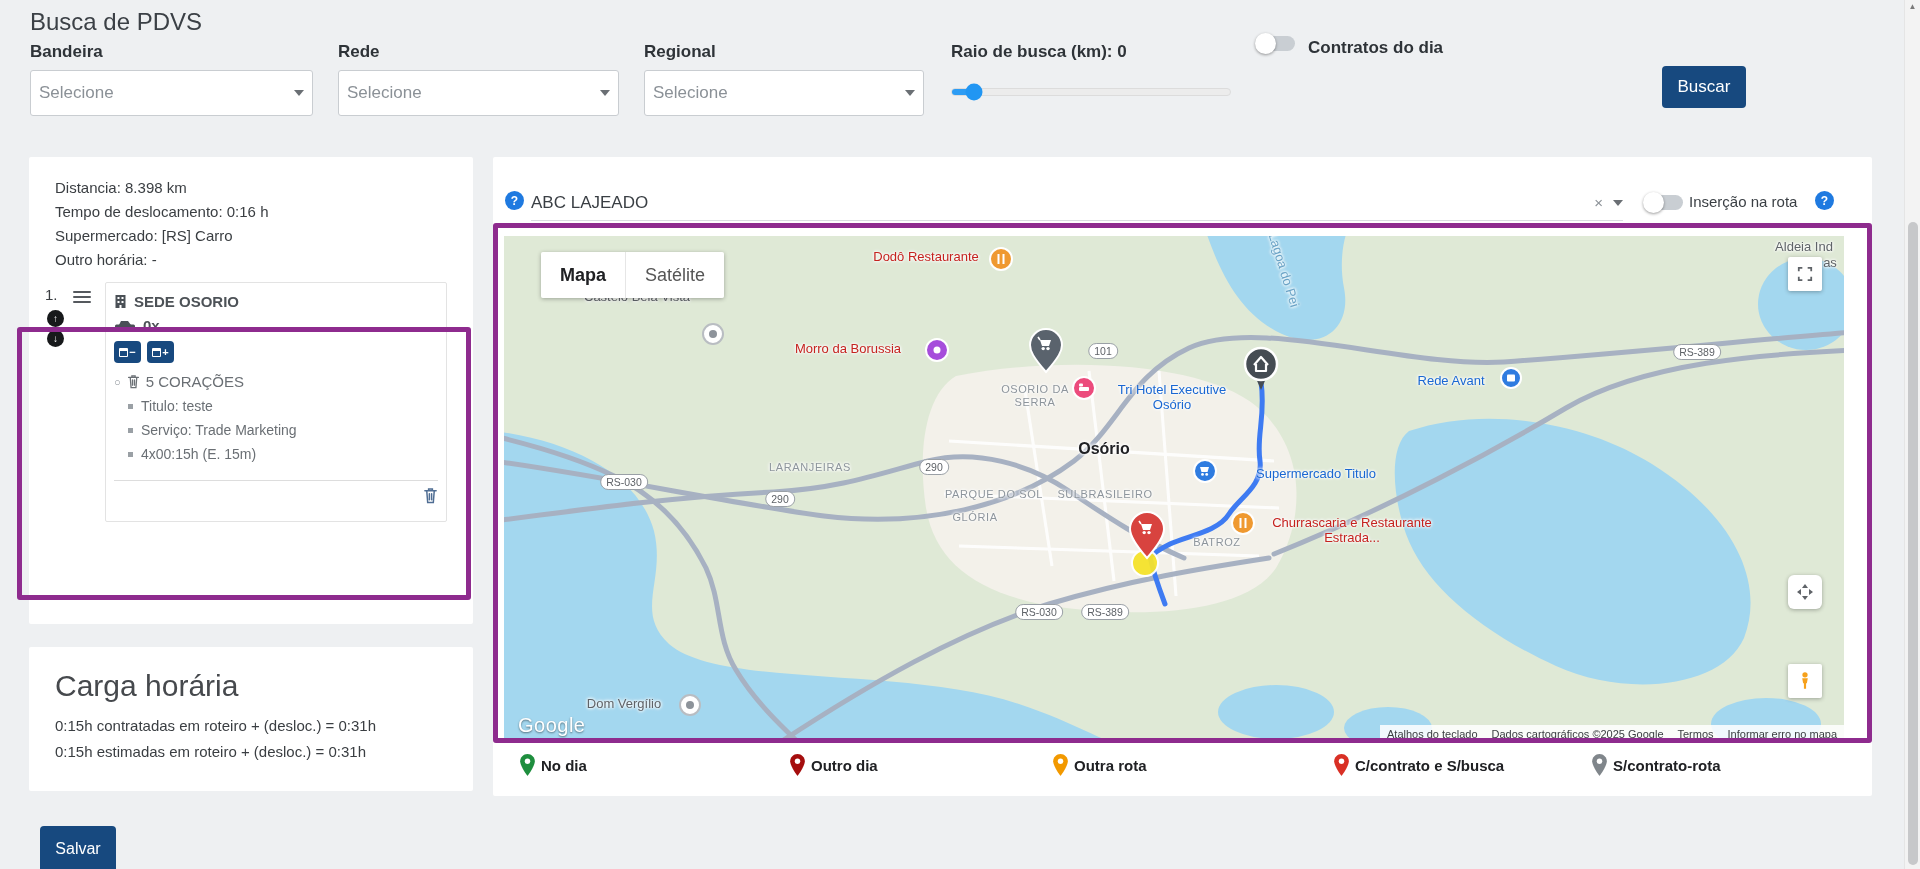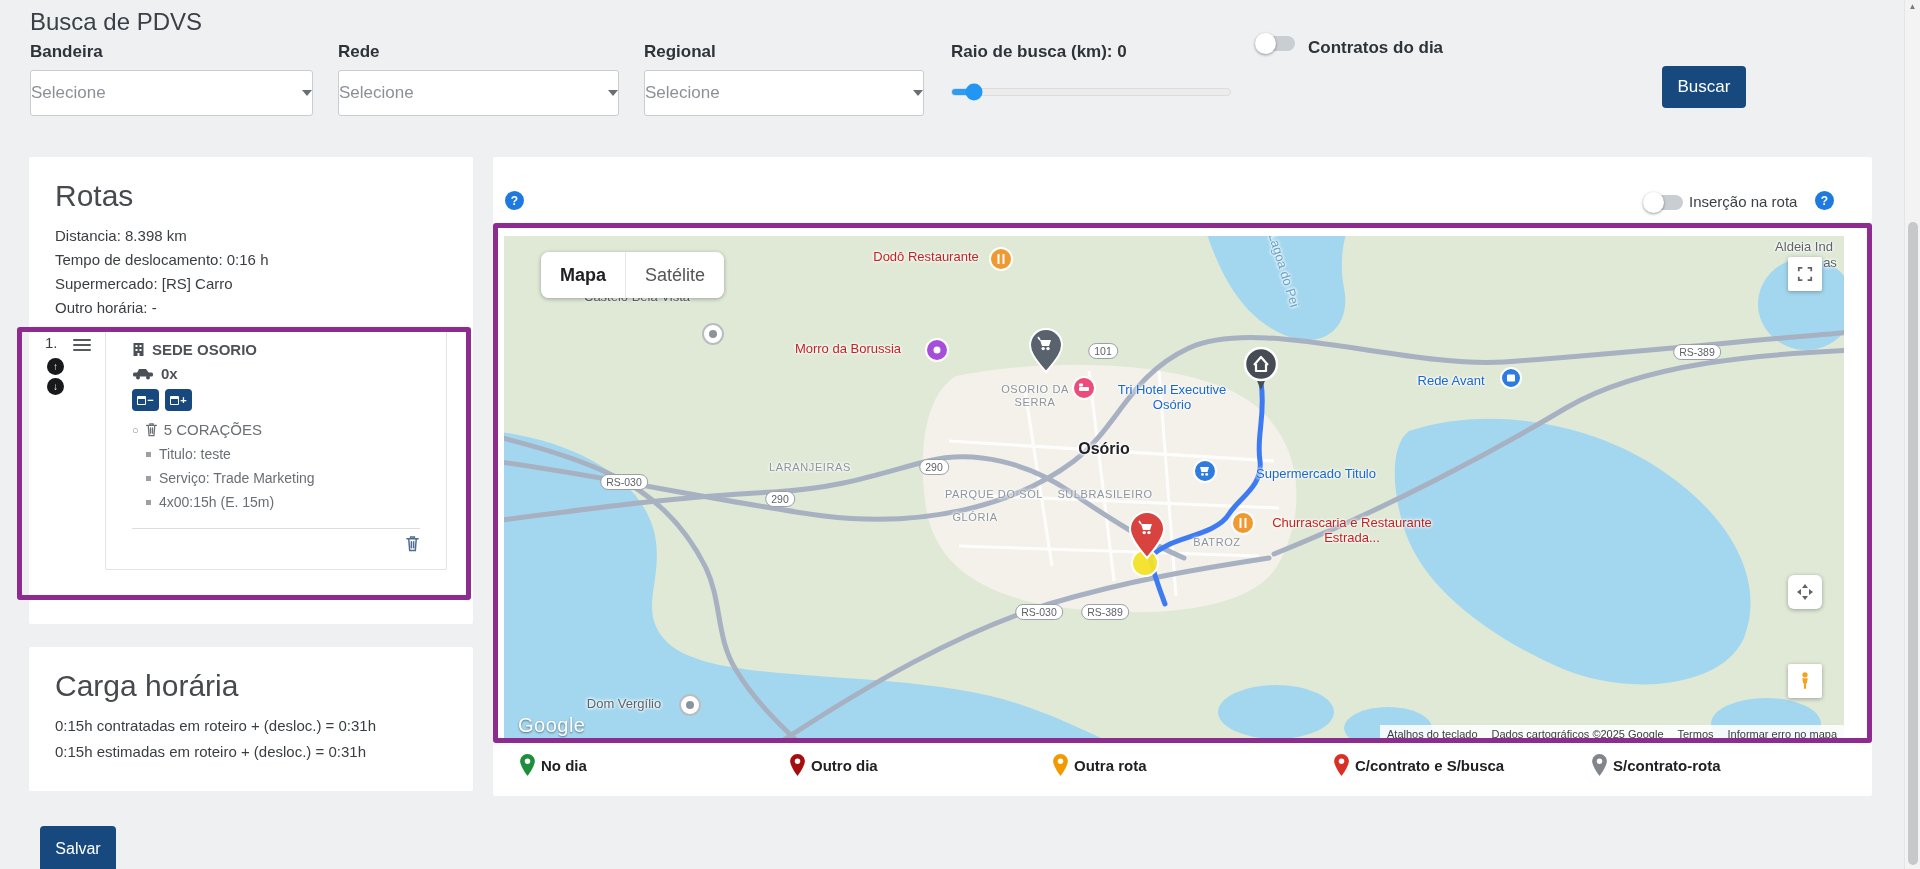--- a/index.html
+++ b/index.html
@@ -3,21 +3,21 @@
 <meta charset="utf-8">
 <style>
   *{margin:0;padding:0;box-sizing:border-box}
   html,body{width:1920px;height:869px;overflow:hidden}
   body{font-family:"Liberation Sans",sans-serif;background:#eef0f2;color:#35393d;position:relative}
 
   
   .page-title{position:absolute;left:30px;top:8px;font-size:24px;font-weight:400;color:#3b4046}
   .f-label{position:absolute;top:42px;font-size:17px;font-weight:600;color:#2e3338}
   .sel{position:absolute;top:70px;height:46px;background:#fff;border:1px solid #c9cdd1;border-radius:3px;
-       display:flex;align-items:center;justify-content:space-between;padding:0 0;color:#8b9197;font-size:17px;cursor:pointer}
+       display:flex;align-items:center;justify-content:space-between;padding:0 8px;color:#8b9197;font-size:17px;cursor:pointer}
   .chev{width:0;height:0;border-left:5px solid transparent;border-right:5px solid transparent;border-top:6px solid #6a6f74}
   .slider{position:absolute;left:951px;top:88px;width:280px;height:8px;background:#ececec;border:1px solid #dcdcdc;border-radius:4px}
   .slider-fill{position:absolute;left:0;top:0;height:100%;width:22px;background:#2d9cf4;border-radius:4px}
   .slider-thumb{position:absolute;left:22px;top:50%;transform:translate(-50%,-50%);width:17px;height:17px;border-radius:50%;background:#2196f3;cursor:pointer}
   .toggle{position:relative;width:38px;height:15px;border-radius:8px;background:#c9ced3;cursor:pointer}
   .toggle .knob{position:absolute;left:-2px;top:-3px;width:21px;height:21px;border-radius:50%;background:#fff;box-shadow:0 1px 3px rgba(0,0,0,.4)}
   .btn-primary{position:absolute;background:#17497f;color:#fff;border:none;border-radius:4px;font-size:17px;cursor:pointer;font-family:inherit}
 
   
   .card{position:absolute;background:#fff;border-radius:2px}
@@ -26,21 +26,21 @@
   
   .rotas-card{left:29px;top:157px;width:444px;height:467px;padding:22px 26px}
   .stat-line{font-size:15px;color:#3a3e42;margin-bottom:7px}
   .route-row{position:relative;margin-left:-12px;margin-top:14px;padding-left:62px}
   .route-index{position:absolute;left:2px;top:4px;font-size:15px;color:#3a3e42}
   .arrow-btn{position:absolute;left:4px;width:17px;height:17px;border-radius:50%;background:#17191b;color:#fff;
              font-size:10px;display:flex;align-items:center;justify-content:center;cursor:pointer}
   .arrow-up{top:28px}.arrow-down{top:48px}
   .drag-handle{position:absolute;left:30px;top:6px;width:18px;cursor:grab}
   .drag-handle i{display:block;height:2px;background:#55595e;margin:3px 0;border-radius:1px}
-  .route-box{border:1px solid #e3e3e3;border-radius:2px;padding:10px 26px 8px;min-height:240px;position:relative}
+  .route-box{border:1px solid #e3e3e3;border-radius:2px;padding:10px 8px 8px;min-height:240px;position:relative}
   .r-line{display:flex;align-items:center;gap:7px;margin-bottom:7px;font-size:15px;font-weight:700;color:#4d5257}
   .r-btns{display:flex;gap:6px;margin:4px 0 10px}
   .mini-btn{width:27px;height:22px;background:#17497f;border:none;border-radius:4px;color:#fff;display:flex;
             align-items:center;justify-content:center;gap:1px;cursor:pointer}
   .mini-btn .cal{width:9px;height:9px;border:1.5px solid #fff;border-top-width:3px;border-radius:1px}
   .mini-btn .g{font-size:11px;font-weight:700;line-height:1}
   .r-client{display:flex;align-items:center;gap:6px;font-size:15px;color:#6a6f74;margin-bottom:8px}
   .circ{font-size:11px;color:#8a9097}
   .r-detail{display:flex;align-items:center;gap:8px;font-size:14px;color:#6a6f74;margin:0 0 8px 14px}
   .sq{width:5px;height:5px;background:#9aa0a5;flex:0 0 auto}
@@ -71,21 +71,21 @@
   .lbl-red{color:#c5221f}
   .lbl-blue{color:#1967d2}
   .lbl-gray{color:#5f6368}
   .lbl-hood{color:#8d959c;font-size:11px;letter-spacing:.6px}
   .lbl-city{color:#202124;font-size:16px;font-weight:600}
   .lbl-water{color:#6aa3c6;transform:translate(-50%,-50%) rotate(73deg)}
   .two-line{white-space:normal;text-align:center;line-height:1.15}
   .shield{position:absolute;transform:translate(-50%,-50%);background:#fff;border:1px solid #9aa0a6;border-radius:8px;
           padding:1px 5px;font-size:10.5px;color:#5f6368;z-index:3}
 
-  .gm-btns{position:absolute;left:37px;top:16px;display:flex;box-shadow:0 1px 4px rgba(0,0,0,.3);border-radius:8px;overflow:hidden;z-index:5}
+  .gm-btns{position:absolute;left:37px;top:16px;display:flex;box-shadow:0 1px 4px rgba(0,0,0,.3);border-radius:2px;overflow:hidden;z-index:5}
   .gm-btn{background:#fff;height:46px;padding:0 19px;font-size:18px;display:flex;align-items:center;color:#565656;cursor:pointer;border:none;font-family:inherit}
   .gm-btn.active{font-weight:700;color:#202124}
   .gm-btn + .gm-btn{border-left:1px solid #e6e6e6}
   .gm-sq{position:absolute;width:34px;height:34px;background:#fff;border-radius:2px;box-shadow:0 1px 4px rgba(0,0,0,.3);
          display:flex;align-items:center;justify-content:center;cursor:pointer;z-index:5}
   .fullscreen-btn{right:22px;top:21px}
   .pan-btn{right:22px;top:339px;border-radius:6px}
   .pegman-btn{right:22px;top:428px}
 
   .google-logo{position:absolute;left:14px;bottom:6px;font-size:20px;color:#fff;font-weight:500;letter-spacing:.5px;
@@ -136,21 +136,20 @@
 </div>
 
 <div class="toggle" style="position:absolute;left:1257px;top:36px">
   <div class="knob"></div>
 </div>
 <span class="f-label" style="left:1308px;top:38px">Contratos do dia</span>
 
 <button class="btn-primary" style="left:1662px;top:66px;width:84px;height:42px">Buscar</button>
 
 <div class="card rotas-card">
-  <div class="card-title">Rotas</div>
   <div class="stat-line">Distancia: 8.398 km</div>
   <div class="stat-line">Tempo de deslocamento: 0:16 h</div>
   <div class="stat-line">Supermercado: [RS] Carro</div>
   <div class="stat-line">Outro horária: -</div>
 
   <div class="route-row">
     <span class="route-index">1.</span>
     <div class="arrow-btn arrow-up">
         <span>↑</span>
       </div>
@@ -230,20 +229,25 @@
   <div class="card-title">Carga horária</div>
   <div class="carga-line">0:15h contratadas em roteiro + (desloc.) = 0:31h</div>
   <div class="carga-line">0:15h estimadas em roteiro + (desloc.) = 0:31h</div>
 </div>
 
 <button class="btn-primary salvar-btn">Salvar</button>
 
 <div class="card map-card">
   <div class="map-header">
     <div class="help-badge" style="left:12px;top:34px">?</div>
+    <div class="pdv-select">
+      <span class="val">ABC LAJEADO</span>
+      <span class="x">×</span>
+      <span class="chev"></span>
+    </div>
     <div class="toggle" style="position:absolute;left:1152px;top:38px">
       <div class="knob"></div>
     </div>
     <span class="ins-label">Inserção na rota</span>
     <div class="help-badge" style="left:1322px;top:34px">?</div>
   </div>
 
   <div class="map-surface">
     <svg class="map-base" viewBox="0 0 1340 507" preserveAspectRatio="none">
       <rect width="1340" height="507" fill="#dfe9d6"></rect>

